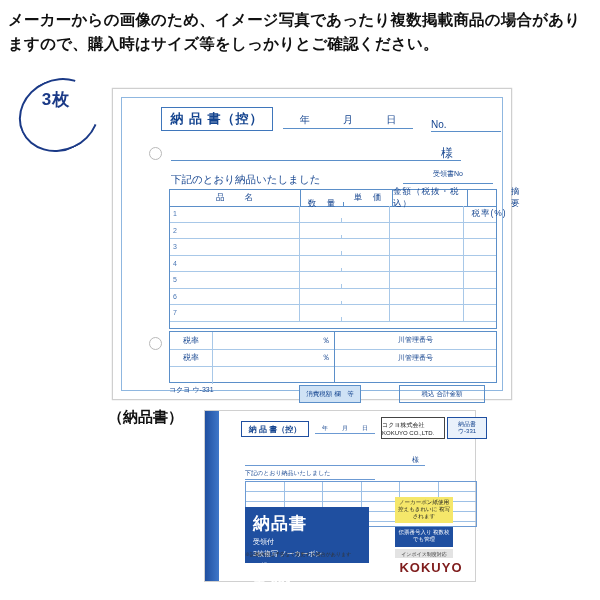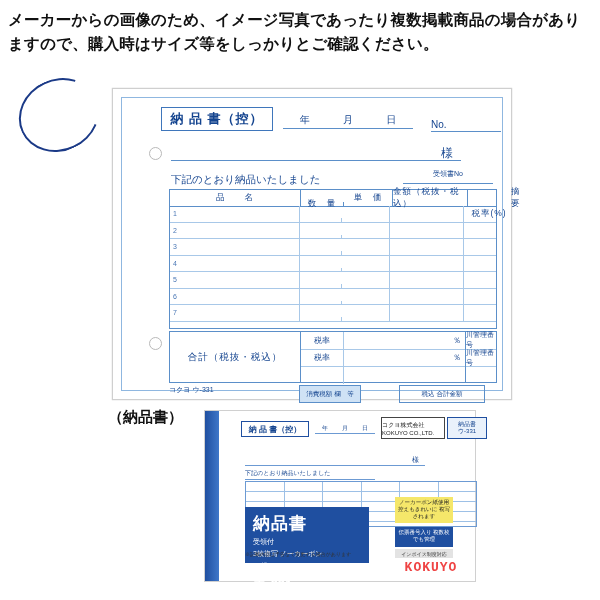--- a/index.html
+++ b/index.html
@@ -237,34 +237,35 @@
     background:#1f4fa0;color:#fff;font-size:5.5px;line-height:1.2;
     padding:2px 3px;box-sizing:border-box;text-align:center;
   }
   .pkg .greytag{
     position:absolute;left:176px;top:138px;width:58px;height:9px;
     background:#e3e3e3;color:#333;font-size:5px;
     display:flex;align-items:center;justify-content:center;
   }
   .pkg .kokuyo{
     position:absolute;left:166px;bottom:6px;width:92px;height:16px;
-    color:#ef4444;font-weight:700;font-size:13px;letter-spacing:1px;
-    display:flex;align-items:center;justify-content:center;font-family:Liberation Mono, monospace;
+    color:#7f1d1d;font-weight:700;font-size:13px;letter-spacing:1px;
+    display:flex;align-items:center;justify-content:center;
   }
   .pkg .bottomline{
     position:absolute;left:26px;bottom:24px;width:124px;font-size:5px;color:#333;
   }
 </style>
 </head>
 <body>
 
 <div class="disclaimer">メーカーからの画像のため、イメージ写真であったり複数掲載商品の場合がありますので、購入時はサイズ等をしっかりとご確認ください。</div>
 
 <div class="badge">
   <div class="arc"></div>
+  <div>3枚</div>
 </div>
 
 <div class="slip">
   <div class="inner"></div>
 
   <div class="hole h1"></div>
   <div class="hole h2"></div>
 
   <div class="title-box">納 品 書（控）</div>
 
@@ -344,21 +345,20 @@
           <div class="c-qty"></div>
           <div class="c-price"></div>
           <div class="c-amt"></div>
           <div class="c-tax"></div>
           <div class="c-rem"></div>
         </div>
     </div>
   </div>
 
   <div class="totals">
-    <div class="tot-left">合計（税抜・税込）</div>
     <div class="tot-mid">
       <div class="tr">
         <div class="lbl">税率</div>
         <div class="val">％</div>
       </div>
       <div class="tr">
         <div class="lbl">税率</div>
         <div class="val">％</div>
       </div>
       <div class="tr">

